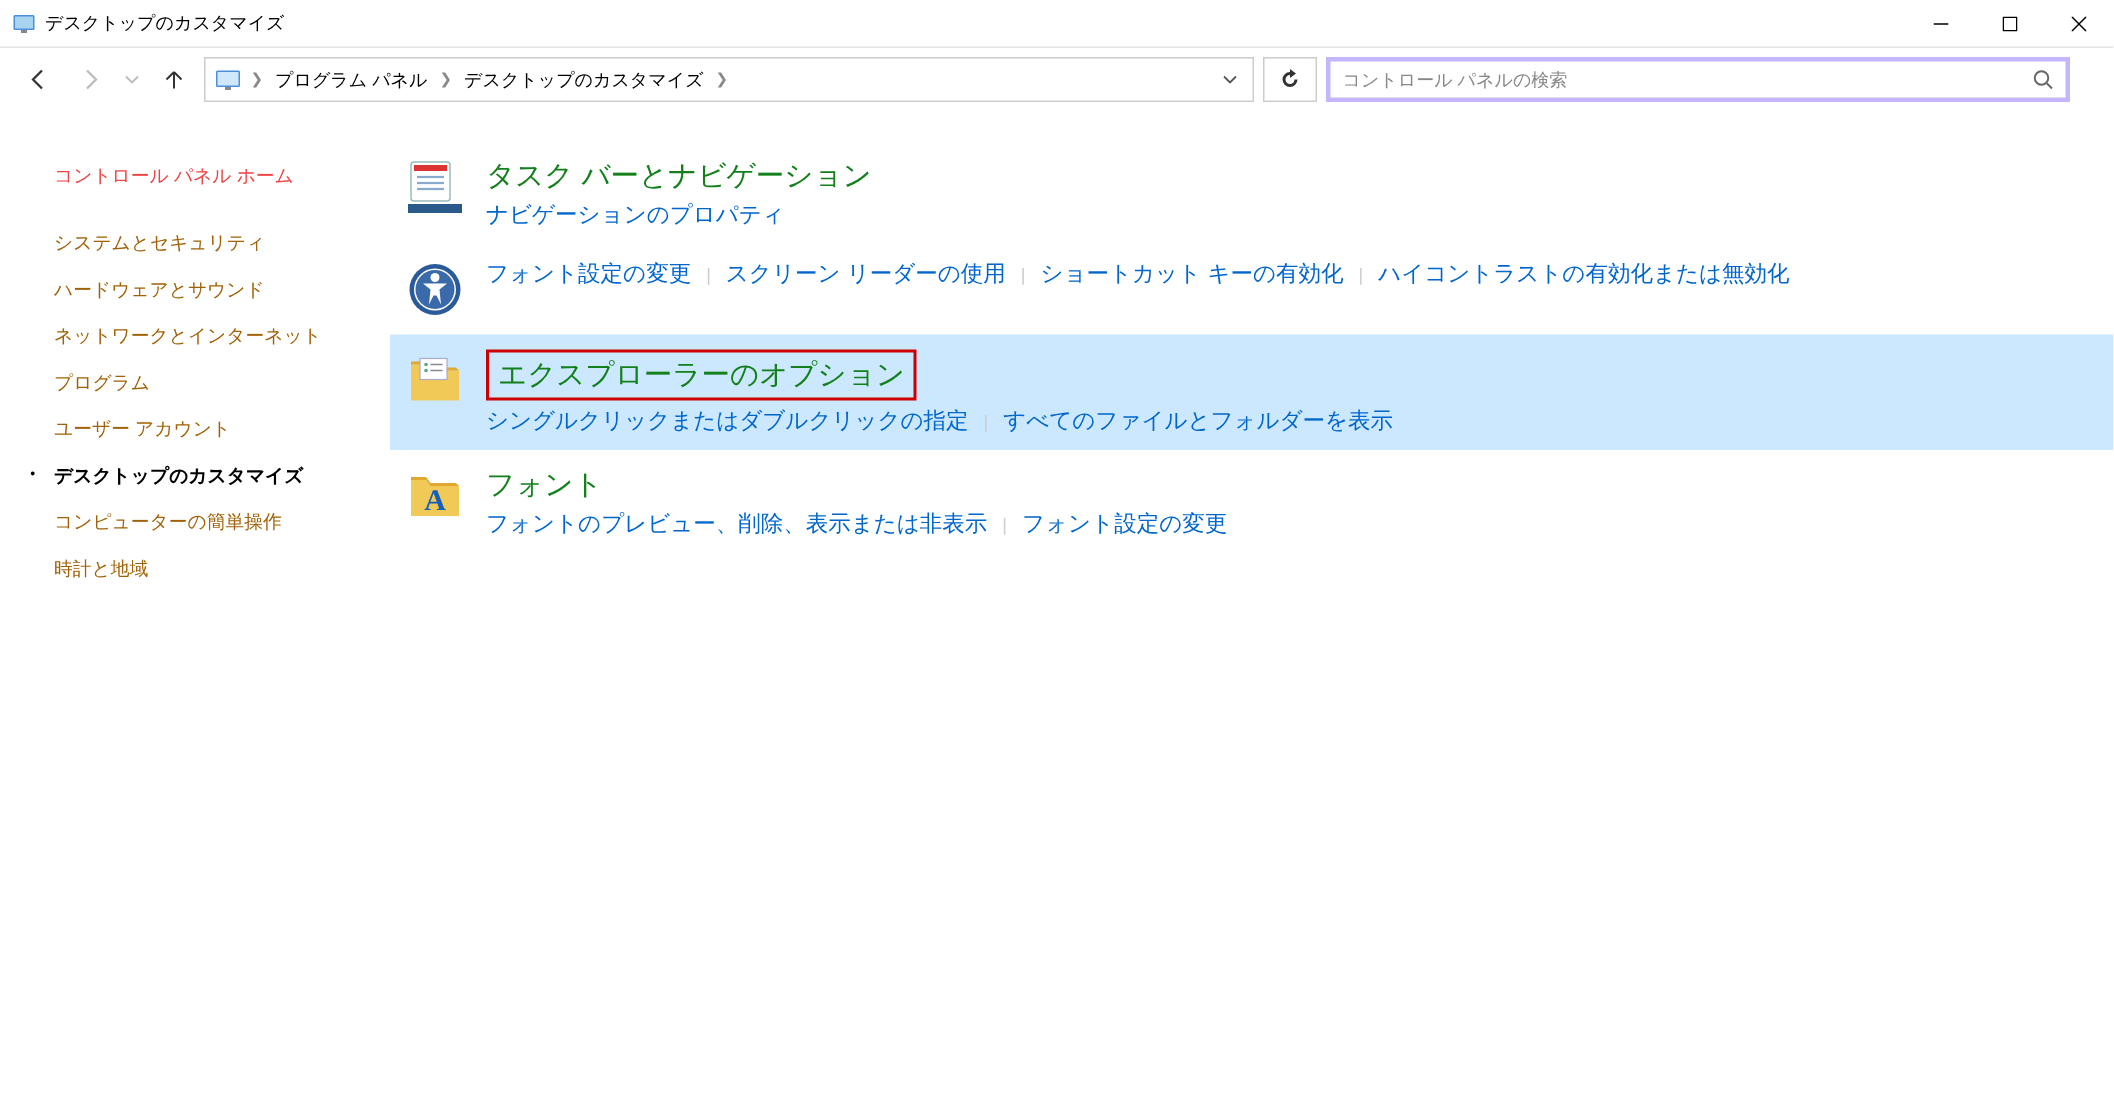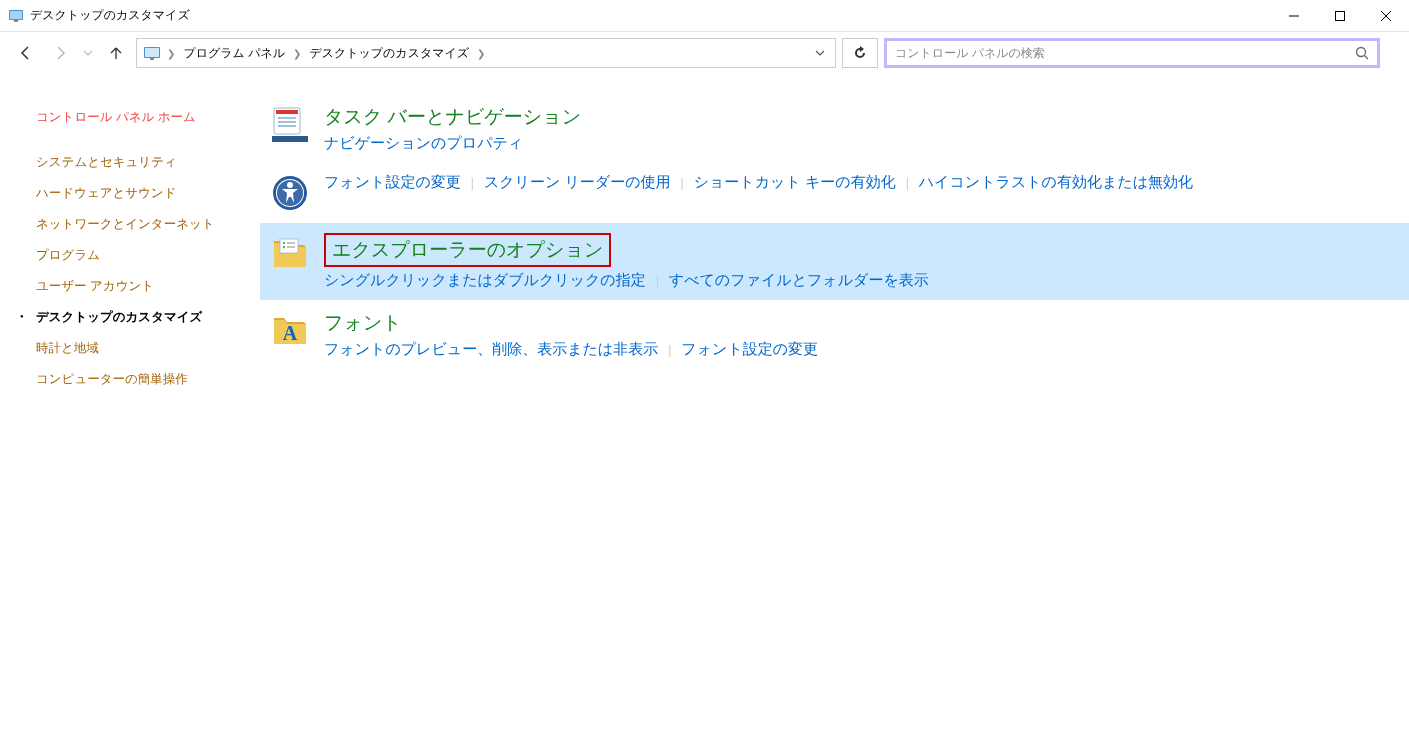--- a/index.html
+++ b/index.html
@@ -258,22 +258,22 @@
 
 <div class="body-area">
   <div class="sidebar">
     <a class="sidebar-item home">コントロール パネル ホーム</a>
     <a class="sidebar-item">システムとセキュリティ</a>
     <a class="sidebar-item">ハードウェアとサウンド</a>
     <a class="sidebar-item">ネットワークとインターネット</a>
     <a class="sidebar-item">プログラム</a>
     <a class="sidebar-item">ユーザー アカウント</a>
     <a class="sidebar-item active">デスクトップのカスタマイズ</a>
+    <a class="sidebar-item">コンピューターの簡単操作</a>
     <a class="sidebar-item">時計と地域</a>
-    <a class="sidebar-item">コンピューターの簡単操作</a>
   </div>
 
   <div class="content">
 
     <div class="category">
       <div class="cat-icon">
         <svg width="40" height="40" viewBox="0 0 40 40">
           <rect x="4" y="4" width="26" height="26" rx="2" fill="#fff" stroke="#9bb" stroke-width="1"></rect>
           <rect x="6" y="6" width="22" height="4" fill="#d33"></rect>
           <line x1="8" y1="14" x2="26" y2="14" stroke="#8ac" stroke-width="1.5"></line>

